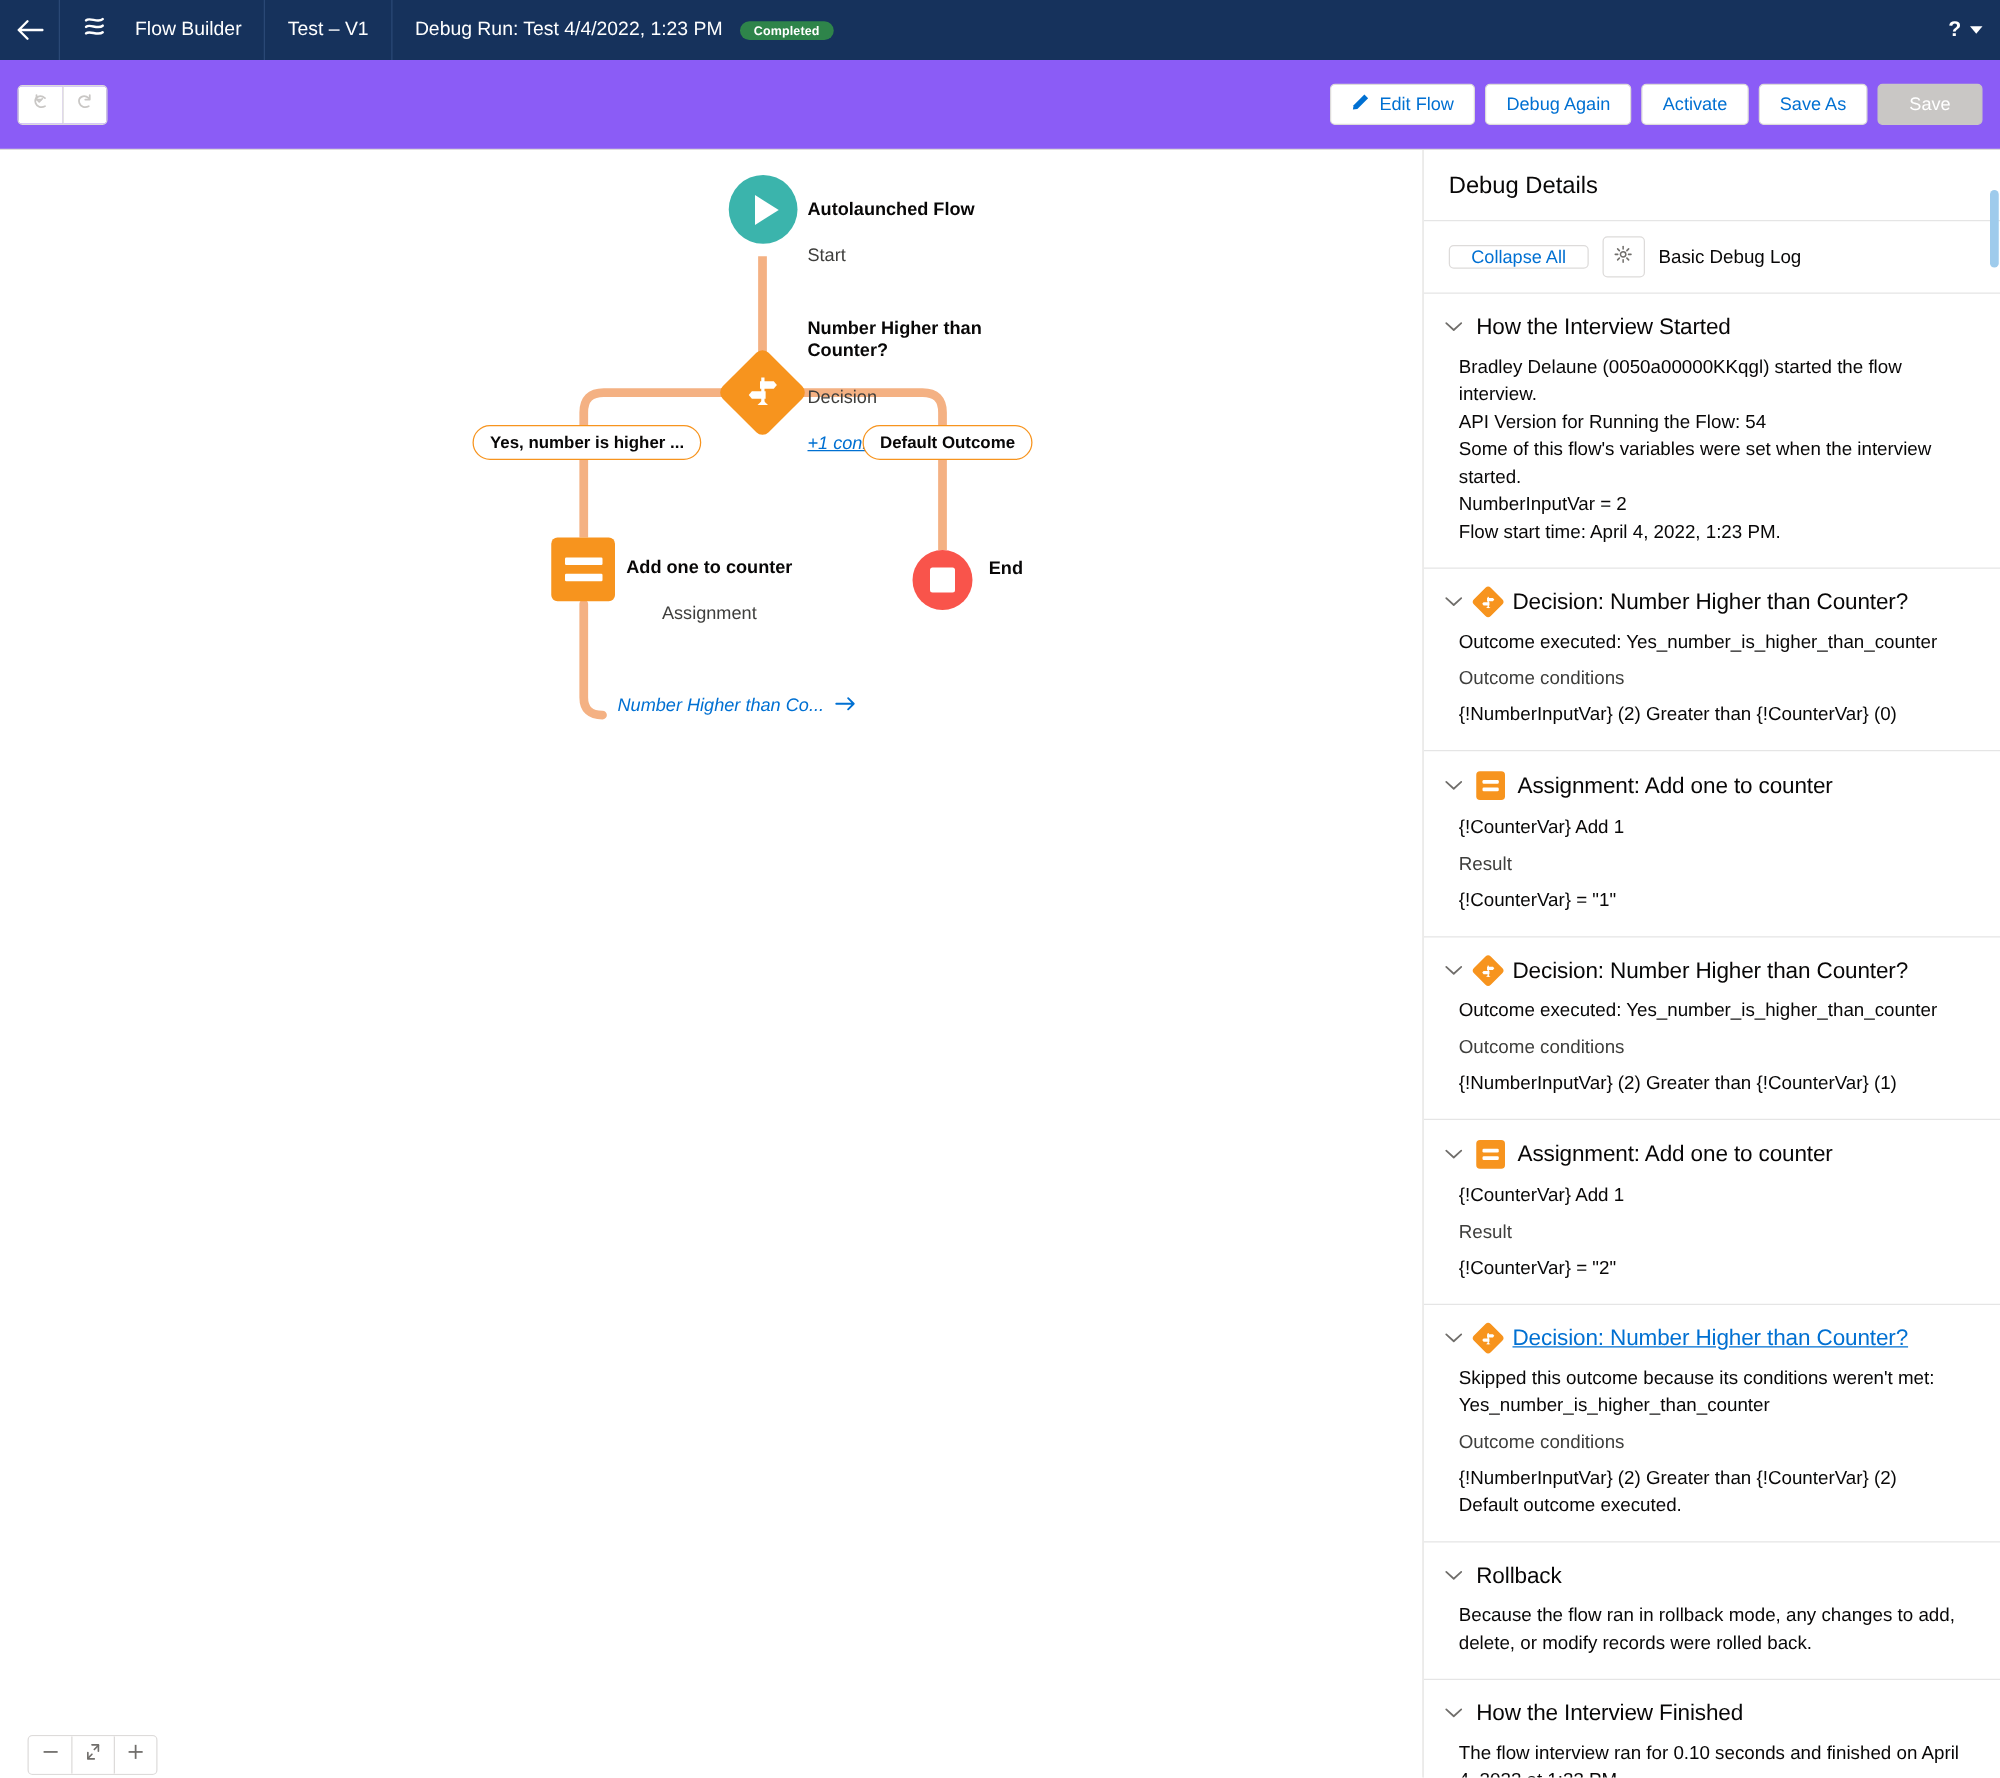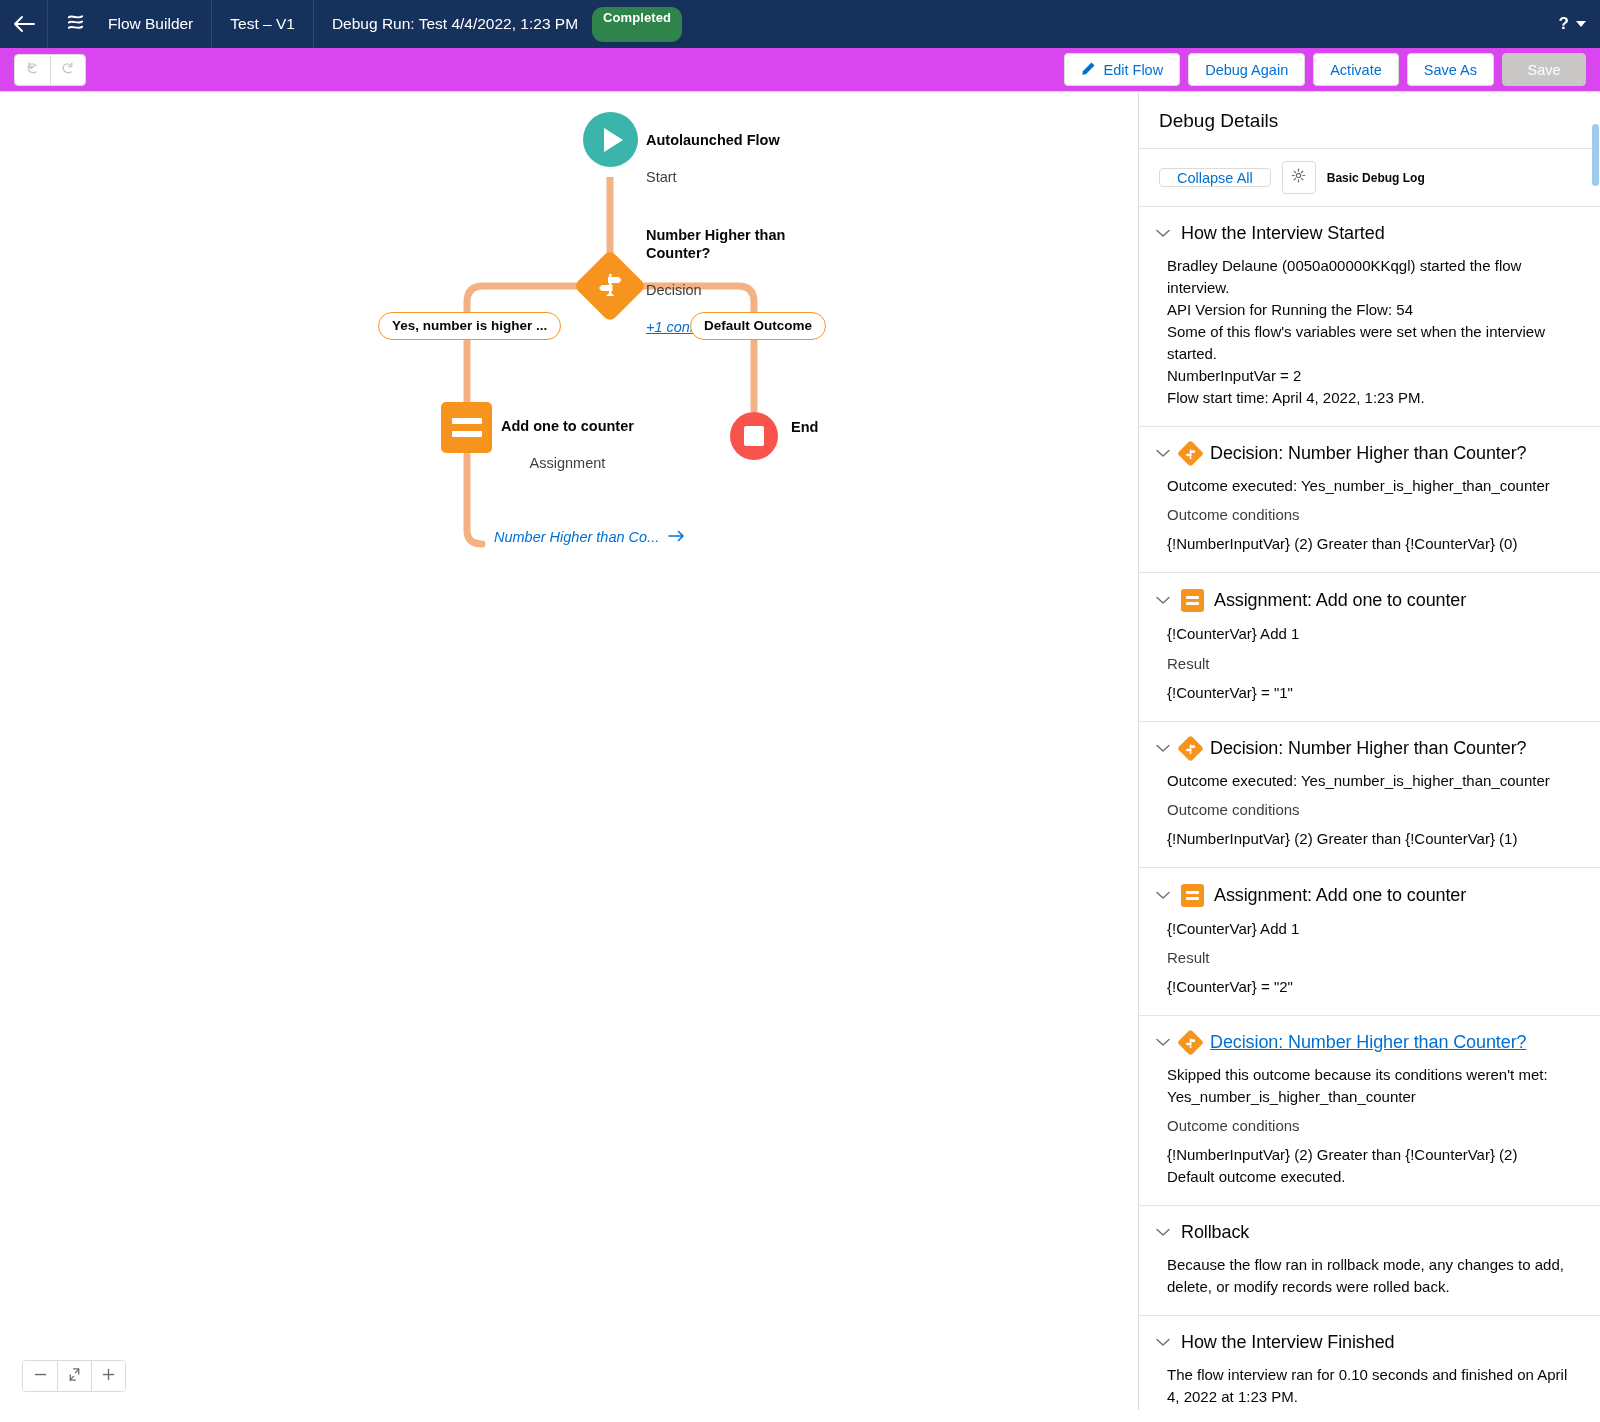--- a/index.html
+++ b/index.html
@@ -33,43 +33,43 @@
     border-right: 1px solid #2a4875;
     font-size: 15.5px;
     white-space: nowrap;
   }
   .hdr-cell.app { gap: 23px; font-weight: 400; }
   .hdr-cell.nobord { border-right: none; text-align: center; }
   .hdr-debug { padding-left: 18px; padding-right: 14px; }
   .badge-completed {
     background: #2e844a;
     color: #fff;
-    font-size: 13px;
+    font-size: 10px;
     font-weight: bold;
     border-radius: 11px;
-    padding: 4px 11px 18px;
+    padding: 4px 11px 1px;
     line-height: 1;
     letter-spacing: .1px;
   }
   .hdr-right {
     position: absolute; right: 14px; top: 0; bottom: 0;
     display: flex; align-items: center; gap: 7px;
     font-size: 17px;
   }
   .caret-down {
     width: 0; height: 0;
     border-left: 5px solid transparent;
     border-right: 5px solid transparent;
     border-top: 6px solid #ffffff;
   }
 
   
   .toolbar {
-    height: 44px;
-    background: #d946ef;
+    height: 72px;
+    background: #8b5cf6;
     border-bottom: 1px solid #dddbda;
     display: flex; align-items: center;
     position: relative;
   }
   .undo-group {
     margin-left: 14px;
     display: flex;
     border: 1px solid #dddbda;
     border-radius: 4px;
     overflow: hidden;
@@ -258,23 +258,22 @@
   }
   .gear-btn {
     width: 34px; height: 33px;
     border: 1px solid #dddbda;
     border-radius: 4px;
     background: #fff;
     display: flex; align-items: center; justify-content: center;
     cursor: pointer;
   }
   .log-mode-label {
-    font-size: 12px;
+    font-size: 15px;
     color: #080707;
-    font-weight: bold;
   }
   .panel-body {
     flex: 1;
     overflow: hidden;
     padding: 0 0 0 0;
   }
   .dbg-section {
     padding: 16px 22px 17px 16px;
     border-bottom: 1px solid #e5e5e5;
   }

